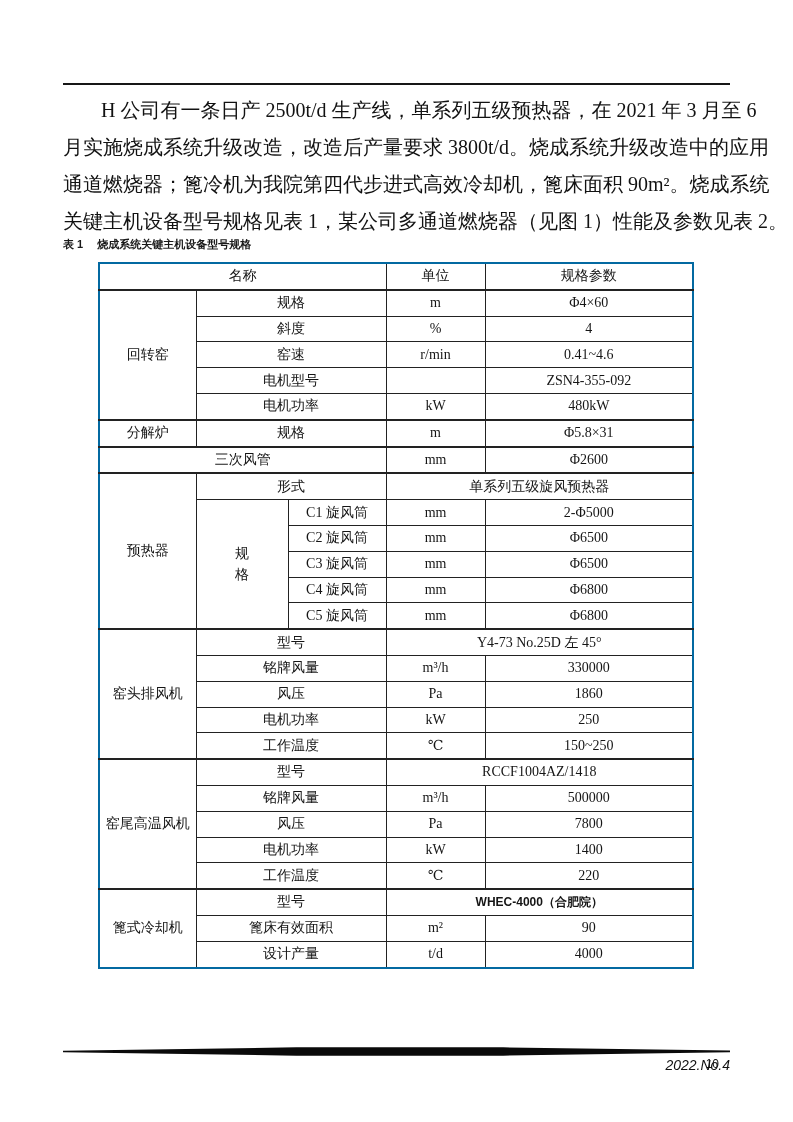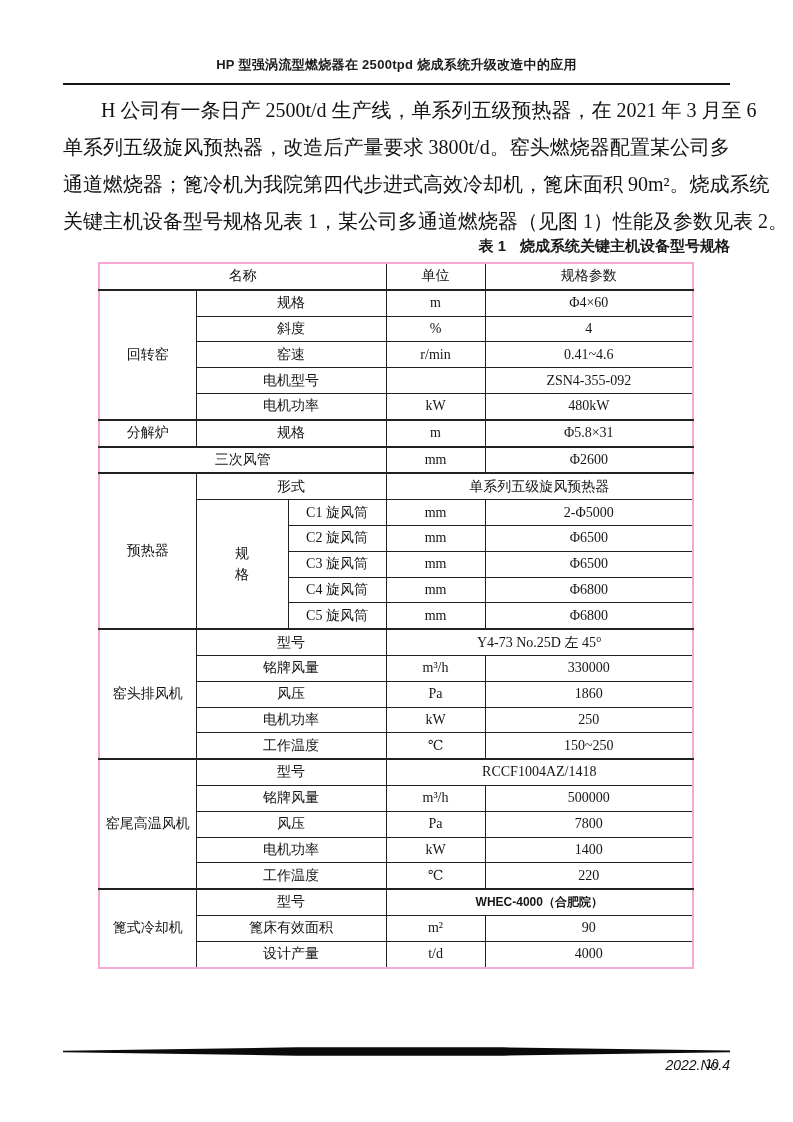--- a/index.html
+++ b/index.html
@@ -29,31 +29,31 @@
   }
   .para .pline{
     height:37px;line-height:37px;
     text-align:justify;text-align-last:justify;
     white-space:nowrap;
   }
   .para .pline.indent{padding-left:38px;}
   
   .caption{
     position:absolute;top:237px;left:63px;width:667px;
-    text-align:right;
+    text-align:left;
     font-family:"Liberation Sans","DejaVu Sans",sans-serif;
-    font-weight:bold;font-size:15px;color:#1a1a1a;
+    font-weight:bold;font-size:11px;color:#1a1a1a;
   }
   .caption .cap-text{margin-left:14px;}
   
   table.spec{
     position:absolute;top:262px;left:98px;
     width:594px;
     border-collapse:collapse;table-layout:fixed;
-    border:2px solid #f9a8d4;
+    border:2px solid #0369a1;
     font-size:14px;color:#151515;
   }
   table.spec td{
     border:1px solid #222;
     text-align:center;vertical-align:middle;
     padding:0 2px;
     height:24.8px;line-height:1.15;
     overflow:hidden;
   }
   tr.thead td{border-bottom-width:2px;}
@@ -79,26 +79,25 @@
   .issue{
     position:absolute;top:1057px;right:63px;
     font-family:"Liberation Sans","DejaVu Sans",sans-serif;font-size:14px;color:#111;font-style:italic;
   }
 </style>
 </head>
 <body>
 
 <div id="page">
 
-  <div class="runhead">HP 型强涡流型燃烧器在 2500tpd 烧成系统升级改造中的应用</div>
   <div class="headrule"></div>
 
   <div class="para">
     <div class="pline indent">H 公司有一条日产 2500t/d 生产线，单系列五级预热器，在 2021 年 3 月至 6</div>
-    <div class="pline">单系列五级旋风预热器，改造后产量要求 3800t/d。窑头燃烧器配置某公司多</div>
+    <div class="pline">月实施烧成系统升级改造，改造后产量要求 3800t/d。烧成系统升级改造中的应用</div>
     <div class="pline">通道燃烧器；篦冷机为我院第四代步进式高效冷却机，篦床面积 90m²。烧成系统</div>
     <div class="pline">关键主机设备型号规格见表 1，某公司多通道燃烧器（见图 1）性能及参数见表 2。</div>
   </div>
 
   <div class="caption">
     <span class="cap-label">表 1</span><span class="cap-text">烧成系统关键主机设备型号规格</span>
   </div>
 
   <table class="spec">
     <colgroup>

